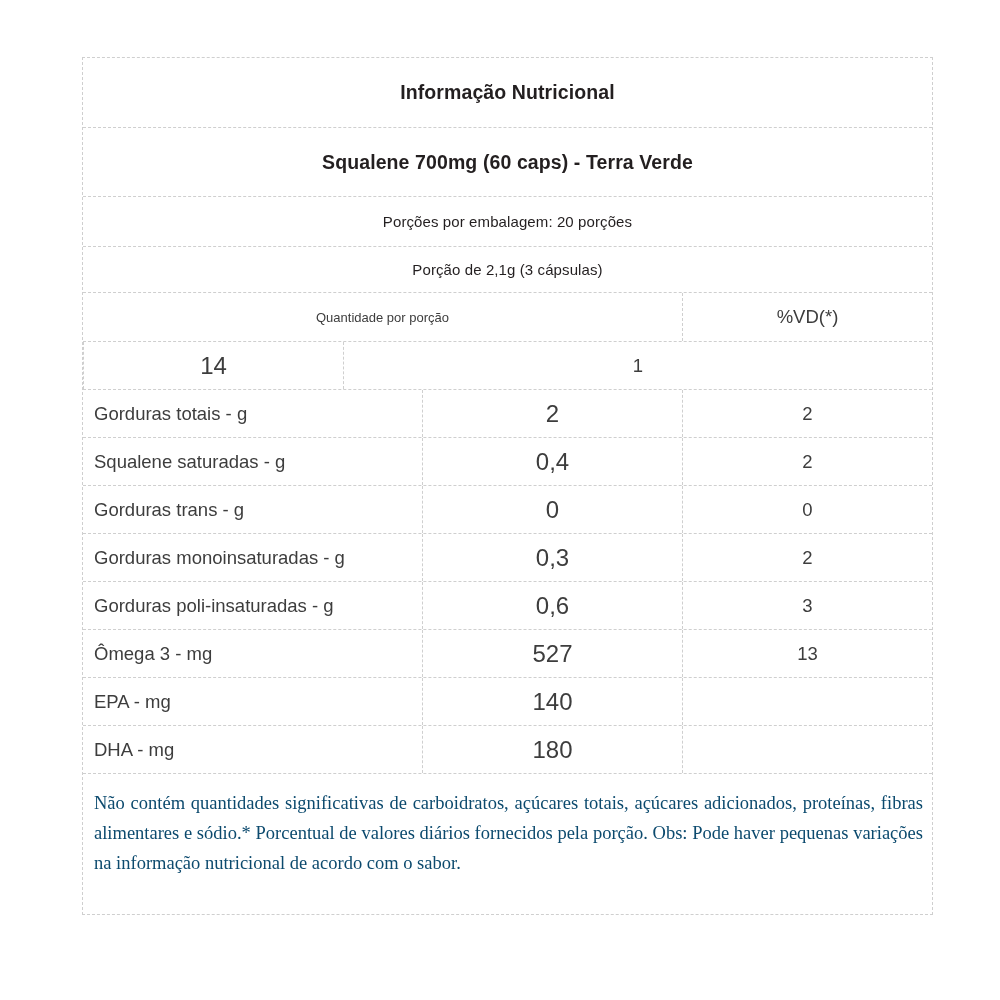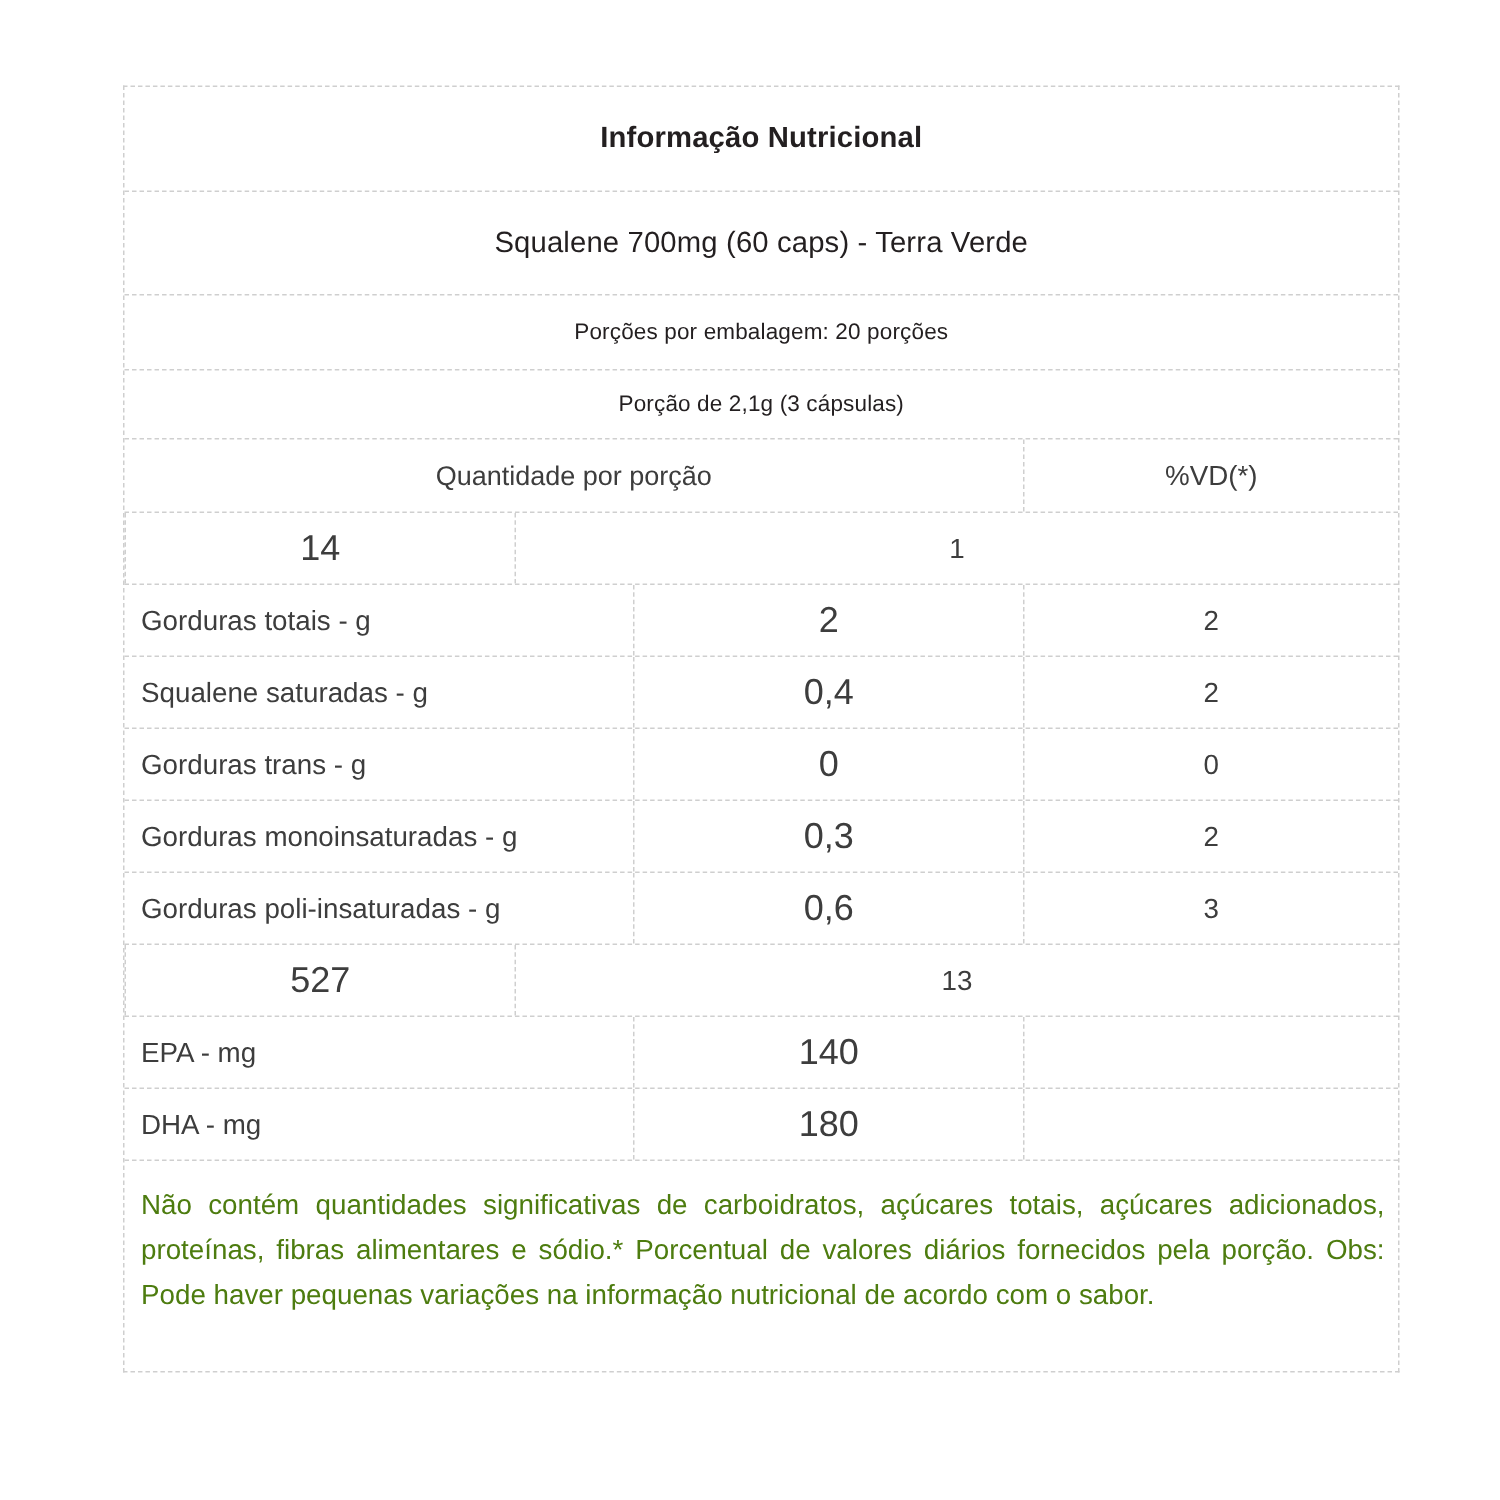--- a/index.html
+++ b/index.html
@@ -44,21 +44,21 @@
   .portion-band { height: 46px; }
 
   .title-text {
     font-size: 19.5px;
     font-weight: bold;
     color: #231f20;
     letter-spacing: .1px;
   }
   .subtitle-text {
     font-size: 19.5px;
-    font-weight: normal;
+    font-weight: bold;
     color: #231f20;
     letter-spacing: .1px;
   }
   .servings-text, .portion-text {
     font-size: 15px;
     font-weight: normal;
     color: #231f20;
     letter-spacing: .1px;
   }
 
@@ -68,21 +68,21 @@
     width: 100%;
     height: 49px;
     display: flex;
     border-bottom: 1px dashed #cfcfcf;
   }
   .hdr-amount {
     width: 599px;
     display: flex;
     align-items: center;
     justify-content: center;
-    font-size: 18px;
+    font-size: 13px;
     color: #3d3d3d;
   }
   .hdr-vd {
     flex: 1;
     display: flex;
     align-items: center;
     justify-content: center;
     font-size: 18.5px;
     color: #3d3d3d;
     border-left: 1px dashed #cfcfcf;
@@ -128,24 +128,25 @@
 
   
   .footnote-band {
     box-sizing: border-box;
     width: 100%;
     padding: 14px 9px 10px 11px;
   }
   .footnote-text {
     font-size: 18.5px;
     line-height: 30px;
-    color: #4d7c0f;
+    color: #0c4a6e;
     text-align: justify;
     text-justify: inter-word;
     margin: 0;
+    font-family: Liberation Serif, serif;
   }
 </style>
 </head>
 <body>
 
 <div id="nutrition-panel">
 
   <div class="band title-band">
     <span class="title-text">Informação Nutricional</span>
   </div>
@@ -196,20 +197,21 @@
     <div class="cell-vd">2</div>
   </div>
 
   <div class="data-row">
     <div class="cell-label">Gorduras poli-insaturadas - g</div>
     <div class="cell-value">0,6</div>
     <div class="cell-vd">3</div>
   </div>
 
   <div class="data-row">
+    <div class="cell-label">Ômega 3 - mg</div>
     <div class="cell-value">527</div>
     <div class="cell-vd">13</div>
   </div>
 
   <div class="data-row">
     <div class="cell-label">EPA - mg</div>
     <div class="cell-value">140</div>
     <div class="cell-vd"></div>
   </div>
 

